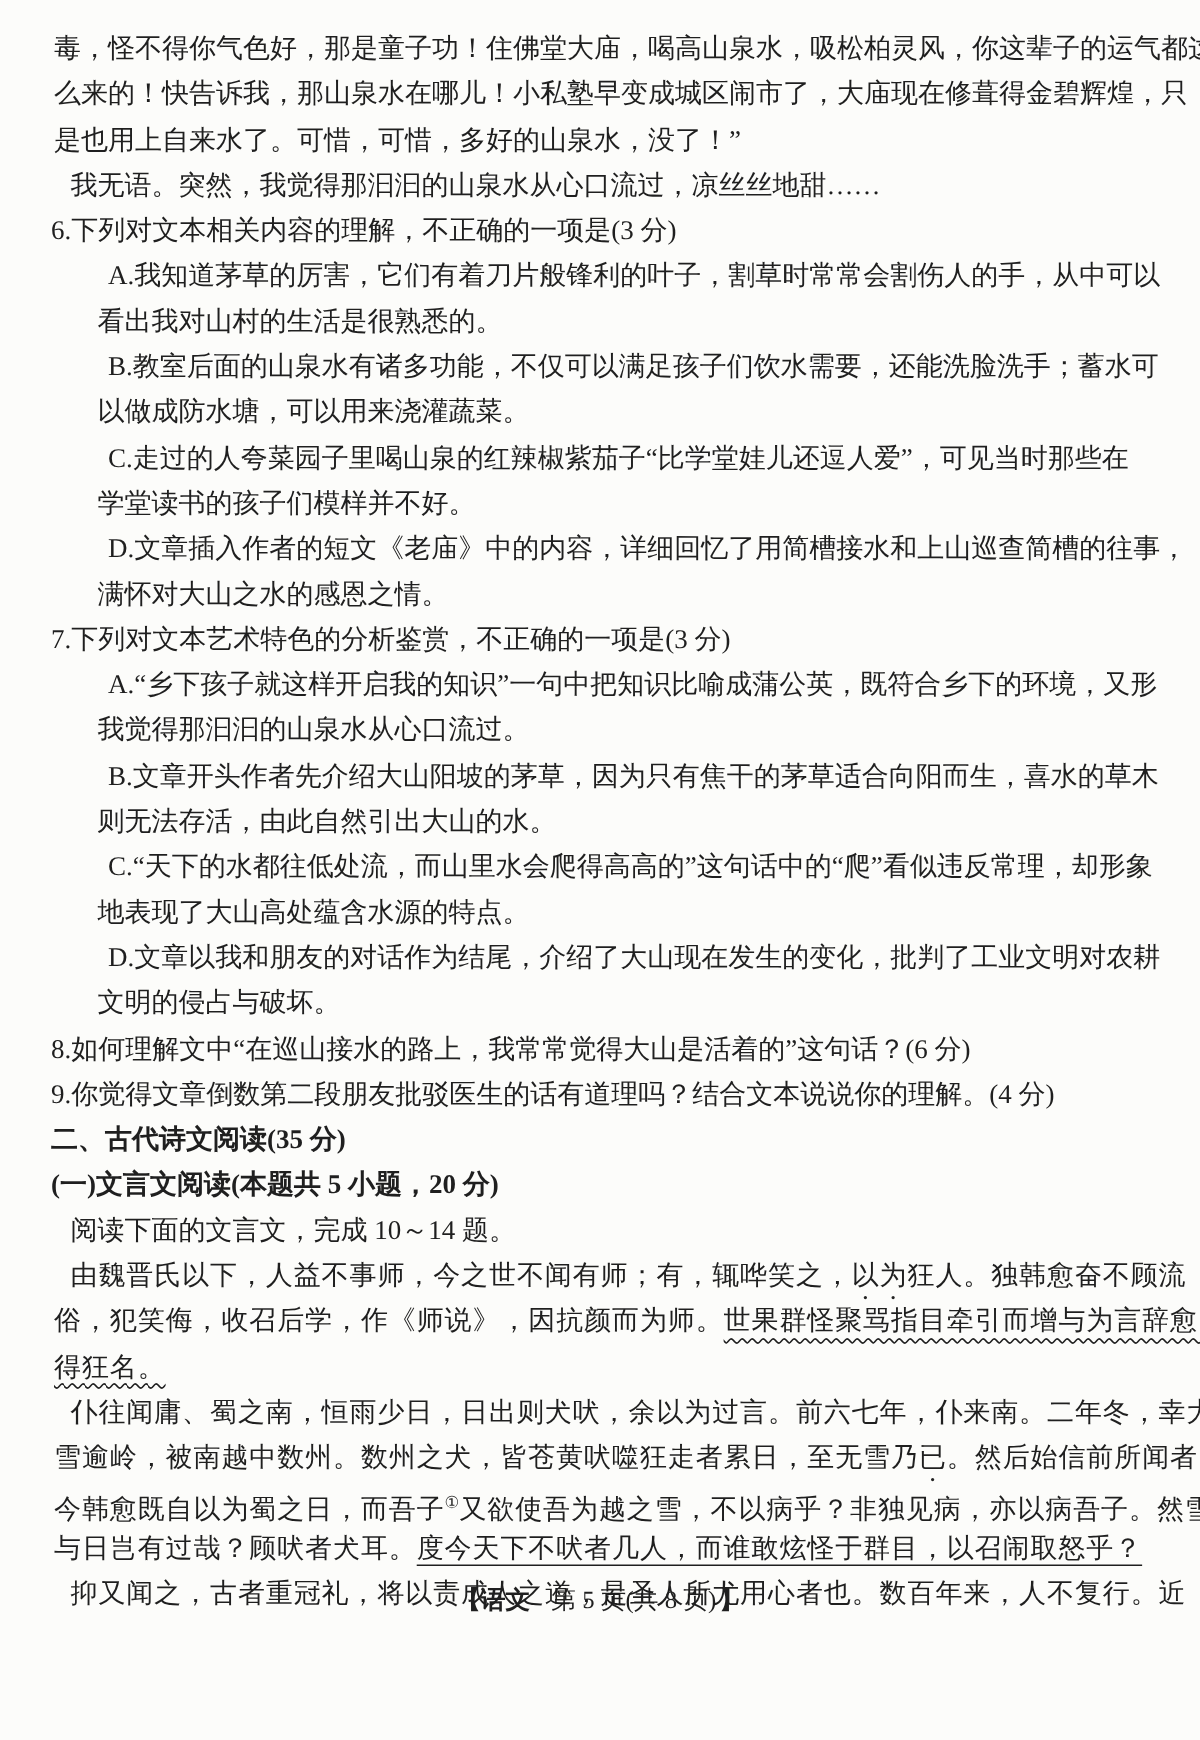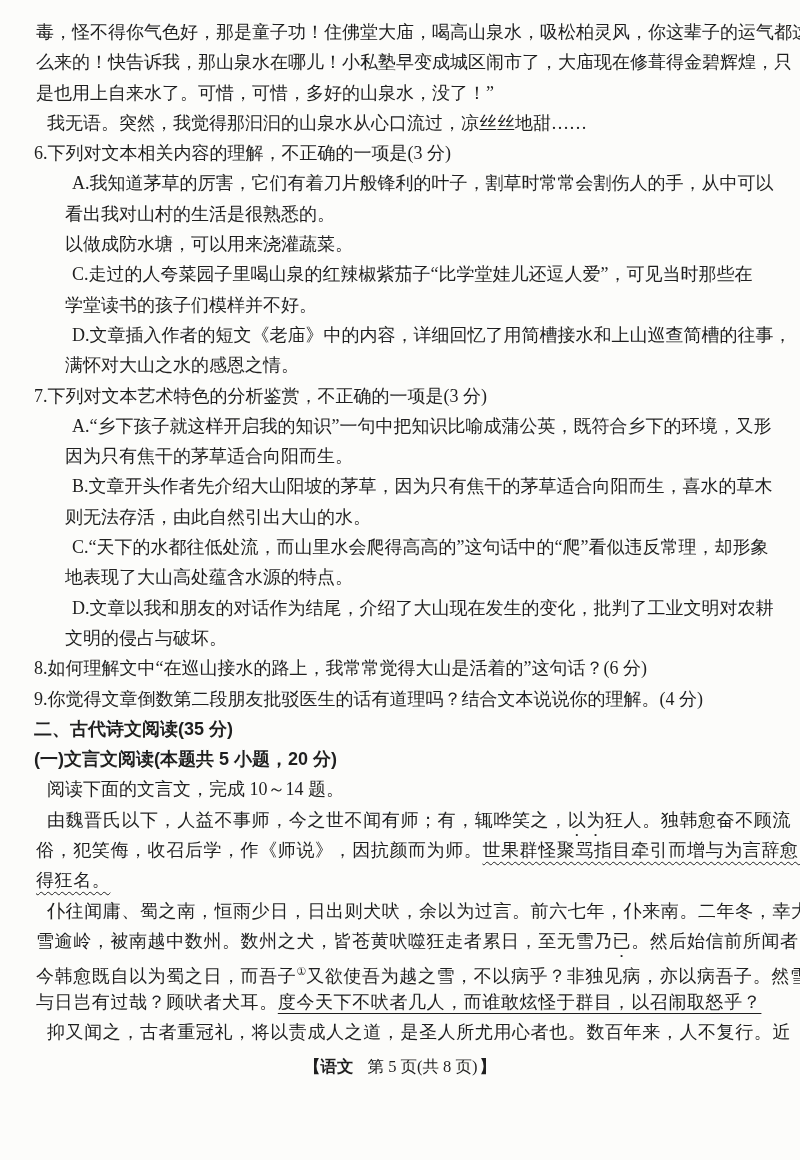--- a/index.html
+++ b/index.html
@@ -24,21 +24,21 @@
   
   .i-full { margin-left: 36px; }
   .i-para { margin-left: 47px; }
   .i-q    { margin-left: 34px; }
   .i-opt  { margin-left: 72px; }
   .i-optc { margin-left: 65px; }
   
   .wide { letter-spacing: 0.6px; }
   .b {
     font-weight: 700;
-    font-family: Liberation Sans, sans-serif;
+    font-family: Liberation Serif, serif;
   }
   
   .sg-plain {}
   .sg-wavy {
     text-decoration-line: underline;
     text-decoration-style: wavy;
     text-decoration-thickness: 1px;
     text-underline-offset: 5px;
   }
   .sg-u {
@@ -75,28 +75,29 @@
 
 <div class="page" style="background: rgb(252, 252, 250); color: rgb(31, 31, 31);">
   <main class="textblock">
       <div class="line i-full"><span class="sg-plain">毒，怪不得你气色好，那是童子功！住佛堂大庙，喝高山泉水，吸松柏灵风，你这辈子的运气都这</span></div>
       <div class="line i-full"><span class="sg-plain">么来的！快告诉我，那山泉水在哪儿！小私塾早变成城区闹市了，大庙现在修葺得金碧辉煌，只</span></div>
       <div class="line i-full"><span class="sg-plain">是也用上自来水了。可惜，可惜，多好的山泉水，没了！”</span></div>
       <div class="line i-para"><span class="sg-plain">我无语。突然，我觉得那汩汩的山泉水从心口流过，凉丝丝地甜……</span></div>
       <div class="line i-q"><span class="sg-plain">6.下列对文本相关内容的理解，不正确的一项是(3 分)</span></div>
       <div class="line i-opt"><span class="sg-plain">A.我知道茅草的厉害，它们有着刀片般锋利的叶子，割草时常常会割伤人的手，从中可以</span></div>
       <div class="line i-optc"><span class="sg-plain">看出我对山村的生活是很熟悉的。</span></div>
+      <div class="line i-opt"><span class="sg-plain">B.教室后面的山泉水有诸多功能，不仅可以满足孩子们饮水需要，还能洗脸洗手；蓄水可</span></div>
       <div class="line i-optc"><span class="sg-plain">以做成防水塘，可以用来浇灌蔬菜。</span></div>
       <div class="line i-opt"><span class="sg-plain">C.走过的人夸菜园子里喝山泉的红辣椒紫茄子“比学堂娃儿还逗人爱”，可见当时那些在</span></div>
       <div class="line i-optc"><span class="sg-plain">学堂读书的孩子们模样并不好。</span></div>
       <div class="line i-opt"><span class="sg-plain">D.文章插入作者的短文《老庙》中的内容，详细回忆了用简槽接水和上山巡查简槽的往事，</span></div>
       <div class="line i-optc"><span class="sg-plain">满怀对大山之水的感恩之情。</span></div>
       <div class="line i-q"><span class="sg-plain">7.下列对文本艺术特色的分析鉴赏，不正确的一项是(3 分)</span></div>
       <div class="line i-opt"><span class="sg-plain">A.“乡下孩子就这样开启我的知识”一句中把知识比喻成蒲公英，既符合乡下的环境，又形</span></div>
-      <div class="line i-optc"><span class="sg-plain">因为只有焦干的茅草适合向阳而生。</span></div>
+      <div class="line i-optc"><span class="sg-plain">我觉得那汩汩的山泉水从心口流过。</span></div>
       <div class="line i-opt"><span class="sg-plain">B.文章开头作者先介绍大山阳坡的茅草，因为只有焦干的茅草适合向阳而生，喜水的草木</span></div>
       <div class="line i-optc"><span class="sg-plain">则无法存活，由此自然引出大山的水。</span></div>
       <div class="line i-opt"><span class="sg-plain">C.“天下的水都往低处流，而山里水会爬得高高的”这句话中的“爬”看似违反常理，却形象</span></div>
       <div class="line i-optc"><span class="sg-plain">地表现了大山高处蕴含水源的特点。</span></div>
       <div class="line i-opt"><span class="sg-plain">D.文章以我和朋友的对话作为结尾，介绍了大山现在发生的变化，批判了工业文明对农耕</span></div>
       <div class="line i-optc"><span class="sg-plain">文明的侵占与破坏。</span></div>
       <div class="line i-q"><span class="sg-plain">8.如何理解文中“在巡山接水的路上，我常常觉得大山是活着的”这句话？(6 分)</span></div>
       <div class="line i-q"><span class="sg-plain">9.你觉得文章倒数第二段朋友批驳医生的话有道理吗？结合文本说说你的理解。(4 分)</span></div>
       <div class="line i-q b"><span class="sg-plain">二、古代诗文阅读(35 分)</span></div>
       <div class="line i-q b"><span class="sg-plain">(一)文言文阅读(本题共 5 小题，20 分)</span></div>

